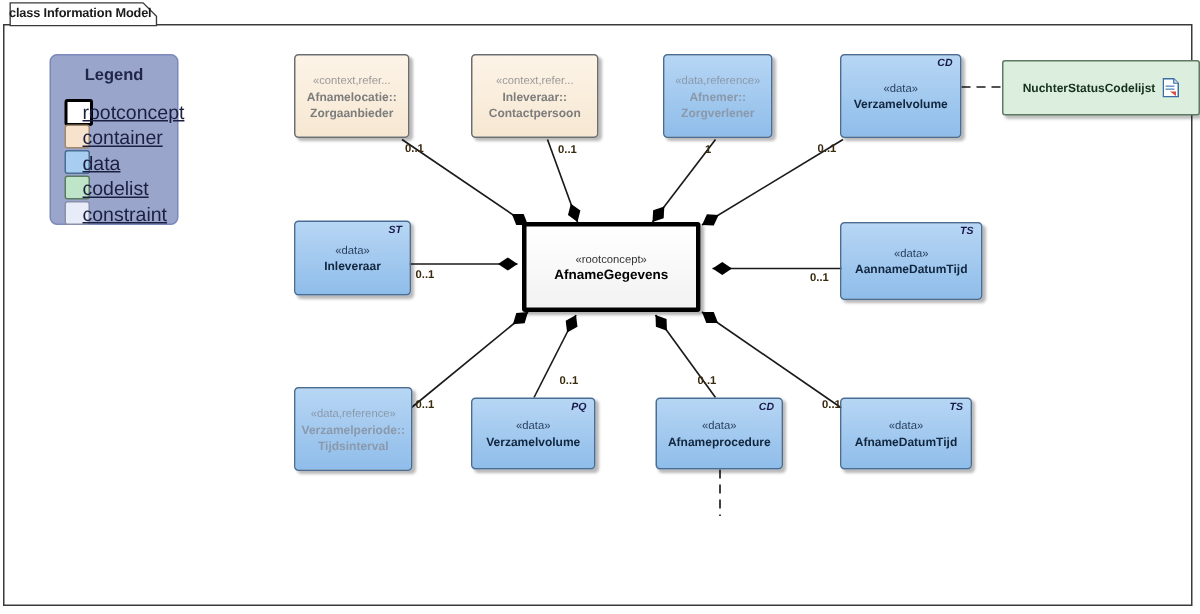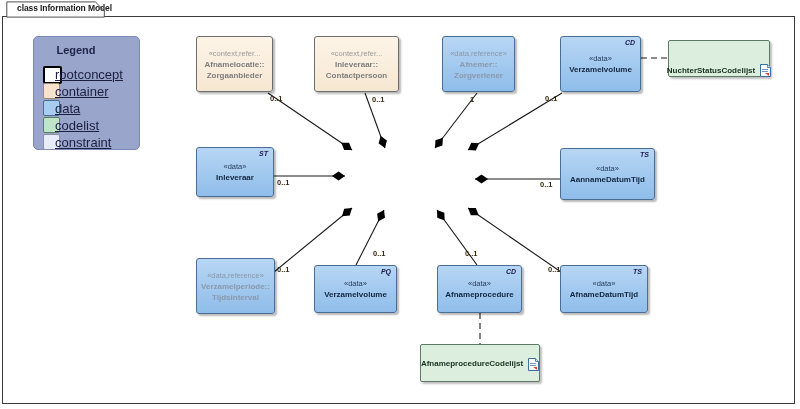--- a/index.html
+++ b/index.html
@@ -29,35 +29,33 @@
     box-sizing:border-box;
     z-index:6;
   }
   .title-text{
     position:absolute;left:6px;top:3px;
     font-size:8.5px;color:#1a1a1a;
     font-weight:bold;
     white-space:nowrap;
     letter-spacing:-0.1px;
     z-index:7;
-    padding-left:11px;
   }
 
   
   #wires{position:absolute;left:0;top:0;width:800px;height:409px;z-index:2;pointer-events:none;}
 
   
   .legend{
     position:absolute;left:33px;top:36px;
     width:84px;height:112px;
     background:#9aa5cc;
     border:1px solid #7b88ba;
     border-radius:5px;
     z-index:3;
-    padding-left:21px;
   }
   .legend-title{
     position:absolute;top:7px;left:0;width:84px;
     text-align:center;
     font-size:11px;font-weight:bold;color:#20264a;
   }
   .legend-row{position:absolute;left:9px;height:15px;}
   .legend-swatch{
     position:absolute;left:0;top:0;width:15px;height:14px;
     border-radius:2px;
@@ -235,39 +233,43 @@
     <div class="nm">Afnemer::</div>
     <div class="nm2">Zorgverlener</div>
   </div>
 
   <div class="node n-data" style="left:560px;top:36px;width:81px;height:56px;">
     <span class="tag">CD</span>
     <div class="stereo">«data»</div>
     <div class="nm">Verzamelvolume</div>
   </div>
 
-  <div class="node n-codelist" style="left:668px;top:40px;width:102px;height:37px;align-items:flex-end;">
+  <div class="node n-codelist" style="left:668px;top:40px;width:132px;height:37px;">
     <span class="nm">NuchterStatusCodelijst</span>
     <span class="doc-icon">
       <svg width="11" height="13" viewBox="0 0 11 13">
         <path d="M0.5,0.5 L7.5,0.5 L10.5,3.5 L10.5,12.5 L0.5,12.5 Z" fill="#ffffff" stroke="#3a6ea5" stroke-width="1"></path>
         <path d="M7.5,0.5 L7.5,3.5 L10.5,3.5" fill="#cfe0f0" stroke="#3a6ea5" stroke-width="0.8"></path>
         <rect x="2" y="5" width="6" height="0.9" fill="#5b8ec4"></rect>
         <rect x="2" y="7" width="6" height="0.9" fill="#5b8ec4"></rect>
         <path d="M5,9 L9,9 L9,12 Z" fill="#d94c3d"></path>
       </svg>
     </span>
   </div>
 
   <div class="node n-data" style="left:196px;top:147px;width:78px;height:50px;">
     <span class="tag">ST</span>
     <div class="stereo">«data»</div>
     <div class="nm">Inleveraar</div>
   </div>
 
+  <div class="node n-root" style="left:348px;top:148px;width:119px;height:60px;">
+    <div class="stereo">«rootconcept»</div>
+    <div class="nm">AfnameGegevens</div>
+  </div>
 
   <div class="node n-data" style="left:560px;top:148px;width:95px;height:52px;">
     <span class="tag">TS</span>
     <div class="stereo">«data»</div>
     <div class="nm">AannameDatumTijd</div>
   </div>
 
   <div class="node n-data n-dataref" style="left:196px;top:258px;width:79px;height:56px;">
     <div class="stereo">«data,reference»</div>
     <div class="nm">Verzamelperiode::</div>
@@ -285,32 +287,20 @@
     <div class="stereo">«data»</div>
     <div class="nm">Afnameprocedure</div>
   </div>
 
   <div class="node n-data" style="left:560px;top:265px;width:88px;height:48px;">
     <span class="tag">TS</span>
     <div class="stereo">«data»</div>
     <div class="nm">AfnameDatumTijd</div>
   </div>
 
-  <div class="node n-codelist" style="left:420px;top:344px;width:120px;height:38px;">
-    <span class="nm">AfnameprocedureCodelijst</span>
-    <span class="doc-icon">
-      <svg width="11" height="13" viewBox="0 0 11 13">
-        <path d="M0.5,0.5 L7.5,0.5 L10.5,3.5 L10.5,12.5 L0.5,12.5 Z" fill="#ffffff" stroke="#3a6ea5" stroke-width="1"></path>
-        <path d="M7.5,0.5 L7.5,3.5 L10.5,3.5" fill="#cfe0f0" stroke="#3a6ea5" stroke-width="0.8"></path>
-        <rect x="2" y="5" width="6" height="0.9" fill="#5b8ec4"></rect>
-        <rect x="2" y="7" width="6" height="0.9" fill="#5b8ec4"></rect>
-        <path d="M5,9 L9,9 L9,12 Z" fill="#d94c3d"></path>
-      </svg>
-    </span>
-  </div>
 
   <div class="mult" style="left:270px;top:94px;">0..1</div>
   <div class="mult" style="left:372px;top:95px;">0..1</div>
   <div class="mult" style="left:470px;top:95px;">1</div>
   <div class="mult" style="left:545px;top:94px;">0..1</div>
 
   <div class="mult" style="left:277px;top:178px;">0..1</div>
   <div class="mult" style="left:540px;top:180px;">0..1</div>
 
   <div class="mult" style="left:277px;top:265px;">0..1</div>

